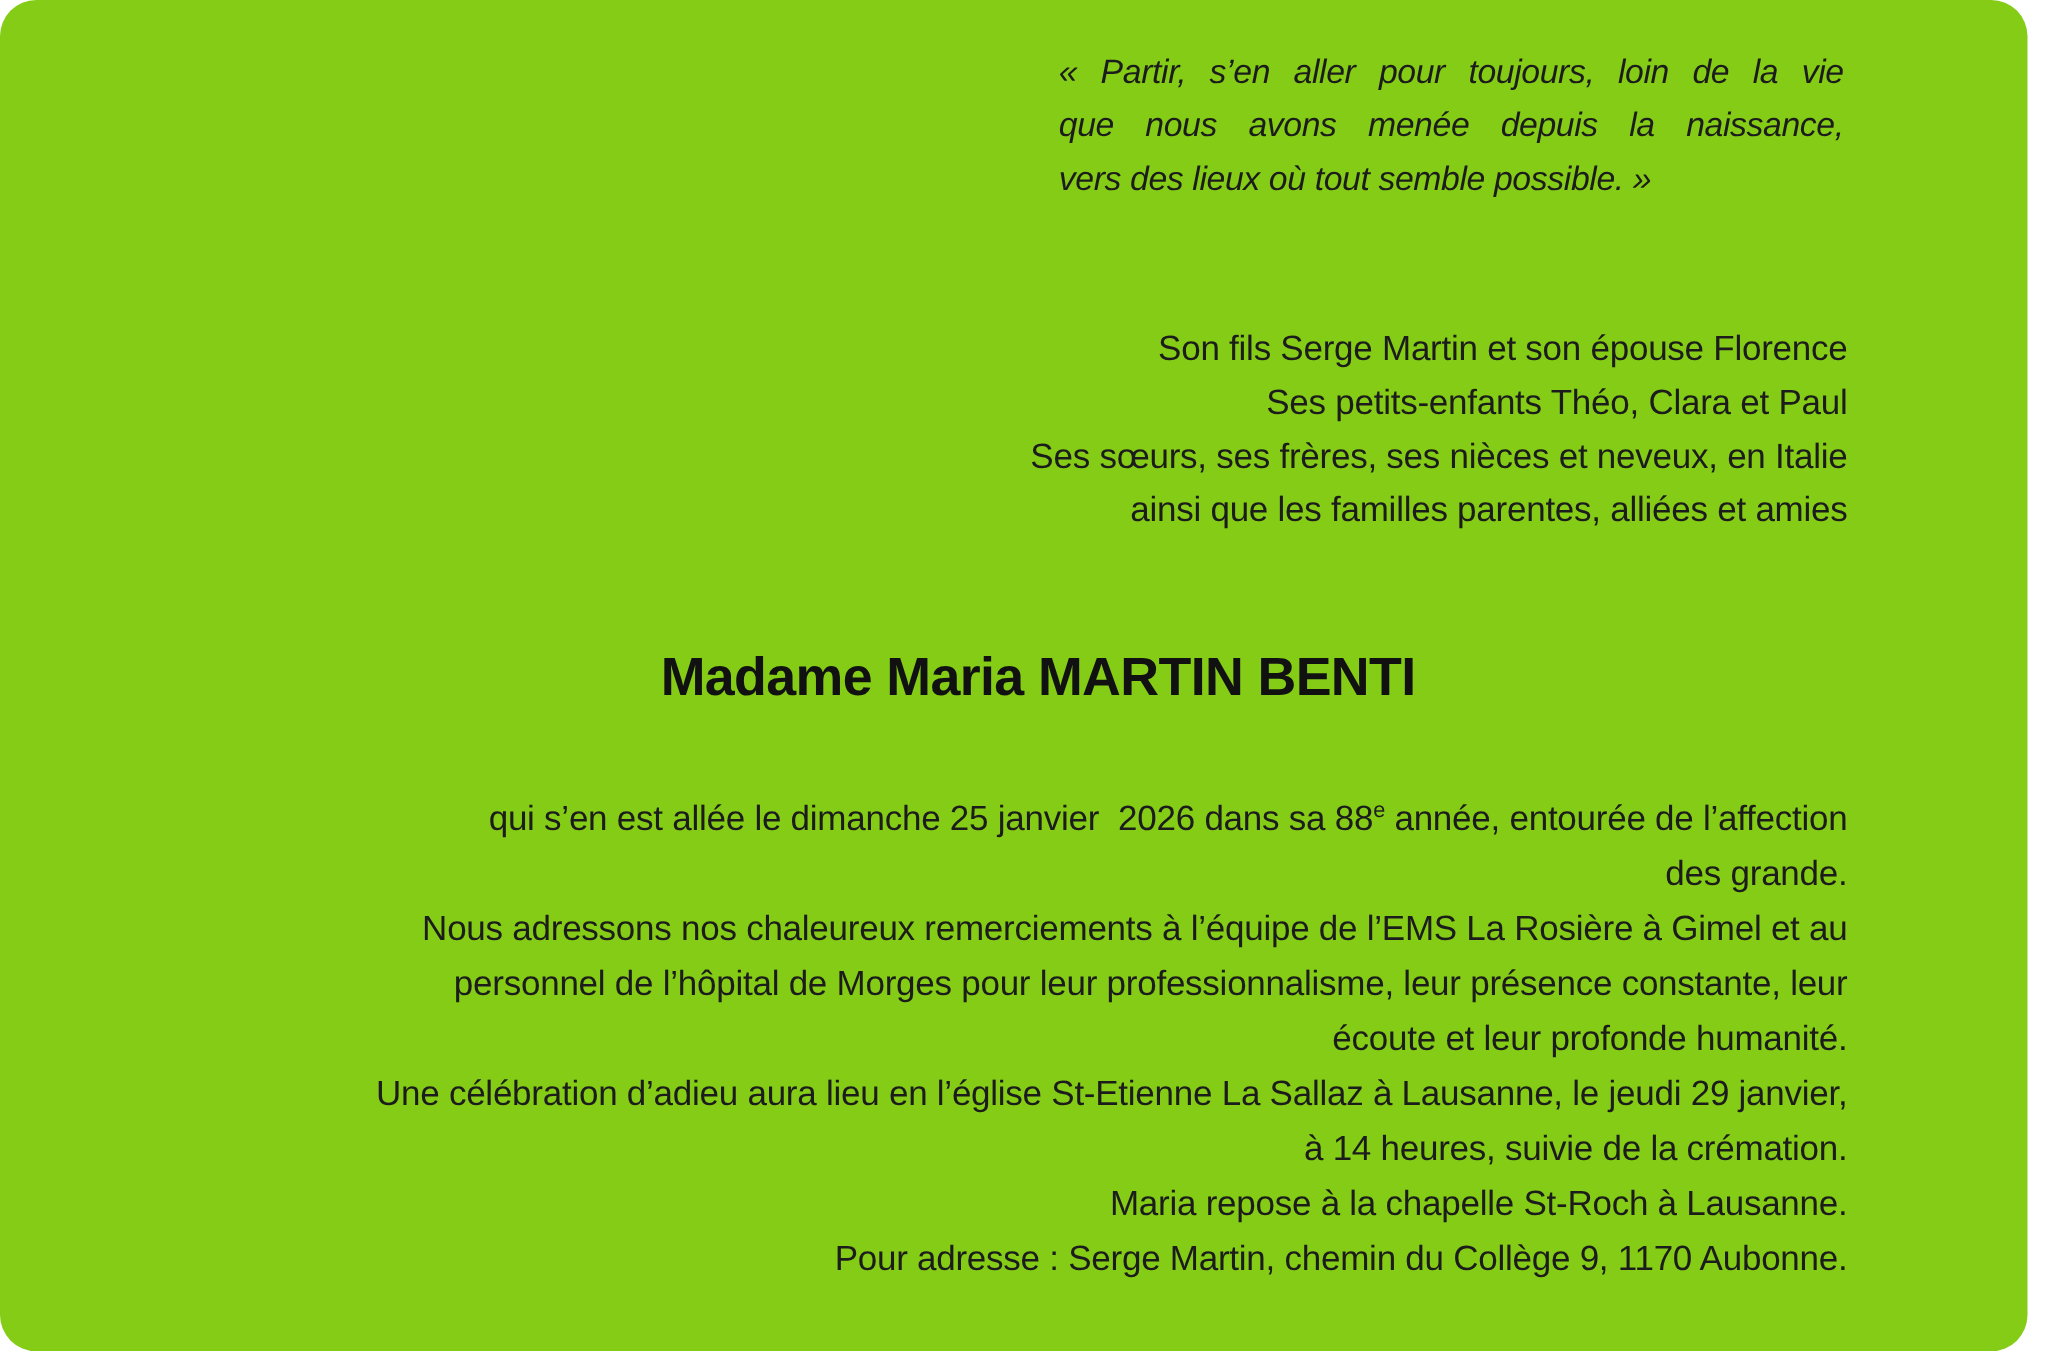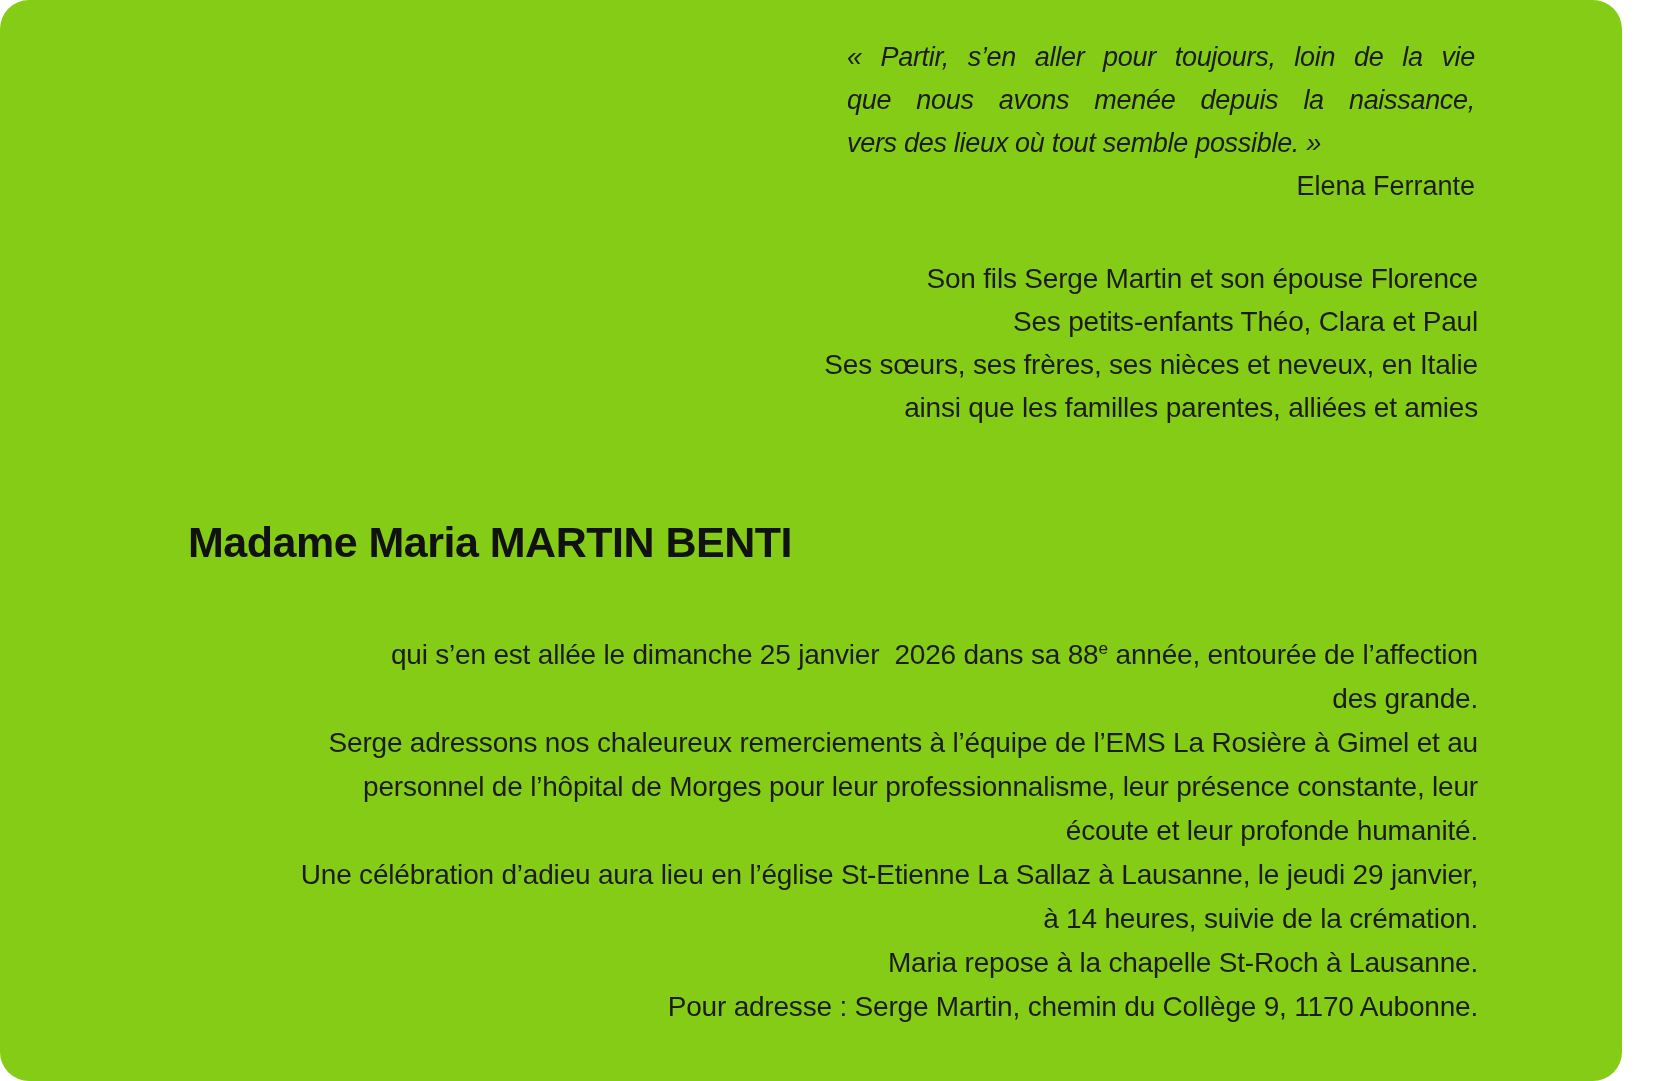--- a/index.html
+++ b/index.html
@@ -59,21 +59,21 @@
     text-align: right;
   }
 
   
   .deceased-name {
     position: absolute;
     left: 188px;
     top: 517px;
     width: 1285px;
     margin: 0;
-    text-align: left;
+    text-align: center;
     font-size: 43px;
     line-height: 50px;
     font-weight: bold;
     letter-spacing: -0.5px;
     white-space: pre;
     color: #111111;
   }
 
   
   .body-block {
@@ -97,36 +97,35 @@
 </style>
 </head>
 <body>
 
 <div class="page">
 
   <div class="quote-block">
     <div class="q-line q-just">« Partir, s’en aller pour toujours, loin de la vie</div>
     <div class="q-line q-just">que nous avons menée depuis la naissance,</div>
     <div class="q-line">vers des lieux où tout semble possible. »</div>
-    <div class="q-attr">Elena Ferrante</div>
   </div>
 
   <div class="family-block">
     <div class="f-line">Son fils Serge Martin et son épouse Florence</div>
     <div class="f-line">Ses petits-enfants Théo, Clara et Paul</div>
     <div class="f-line">Ses sœurs, ses frères, ses nièces et neveux, en Italie</div>
     <div class="f-line">ainsi que les familles parentes, alliées et amies</div>
   </div>
 
   <h1 class="deceased-name">Madame Maria MARTIN BENTI</h1>
 
   <div class="body-block">
     <div class="b-line"><span>qui s’en est allée le dimanche 25 janvier  2026 dans sa 88</span><sup class="sup">e</sup><span> année, entourée de l’affection</span></div>
     <div class="b-line">des grande.</div>
-    <div class="b-line">Serge adressons nos chaleureux remerciements à l’équipe de l’EMS La Rosière à Gimel et au</div>
+    <div class="b-line">Nous adressons nos chaleureux remerciements à l’équipe de l’EMS La Rosière à Gimel et au</div>
     <div class="b-line">personnel de l’hôpital de Morges pour leur professionnalisme, leur présence constante, leur</div>
     <div class="b-line">écoute et leur profonde humanité.</div>
     <div class="b-line">Une célébration d’adieu aura lieu en l’église St-Etienne La Sallaz à Lausanne, le jeudi 29 janvier,</div>
     <div class="b-line">à 14 heures, suivie de la crémation.</div>
     <div class="b-line">Maria repose à la chapelle St-Roch à Lausanne.</div>
     <div class="b-line">Pour adresse : Serge Martin, chemin du Collège 9, 1170 Aubonne.</div>
   </div>
 
 </div>
 

